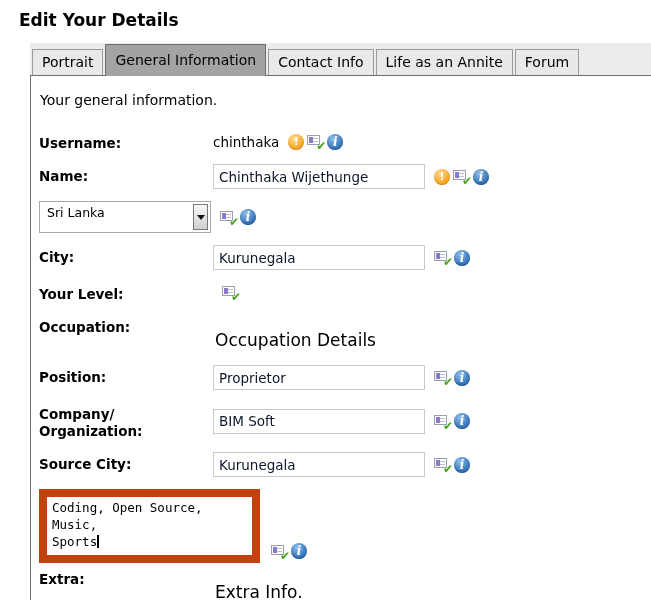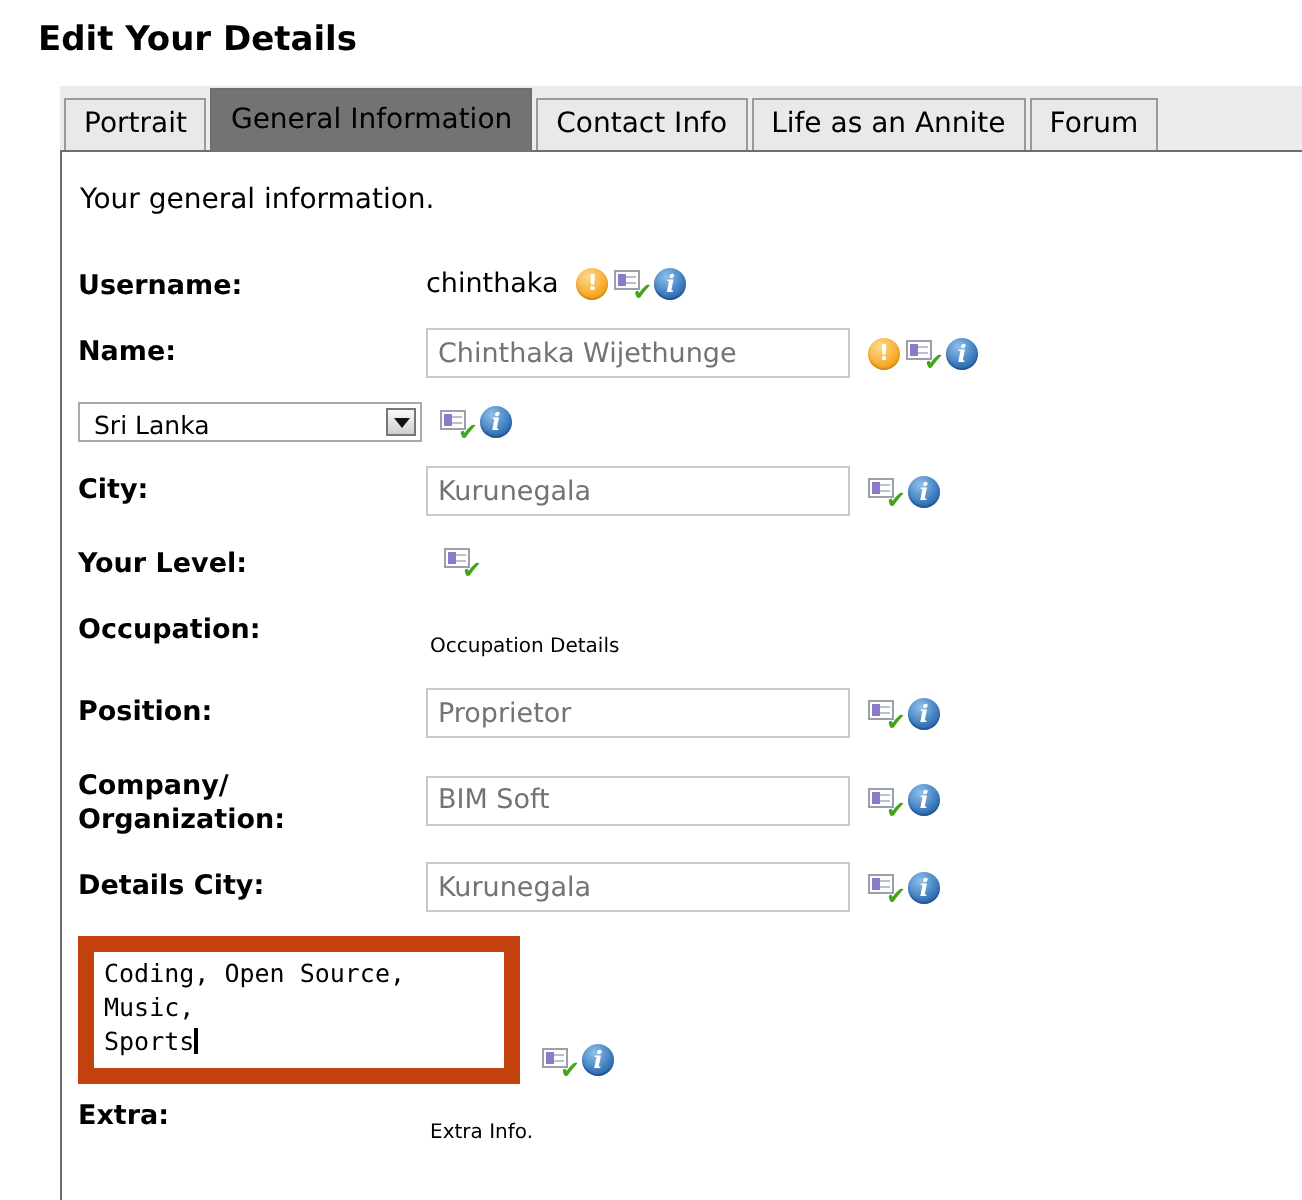--- a/index.html
+++ b/index.html
@@ -18,49 +18,49 @@
     display: flex; align-items: flex-end;
     position: relative; z-index: 2;
   }
   .tab {
     height: 26px; line-height: 24px; padding: 0 9px; margin-right: 2px;
     background: #e9e9e9; border: 1px solid #9a9a9a; border-bottom: none;
     font-size: 14px; white-space: nowrap; cursor: pointer;
   }
   .tab:first-child { margin-left: 2px; }
   .tab.active {
-    height: 32px; line-height: 30px; background: #737373;
+    height: 32px; line-height: 30px; background: #a3a3a3;
     border-color: #6e6e6e; margin-bottom: -1px; position: relative; z-index: 4;
   }
   
   .panel {
     margin-left: 30px; width: 680px; height: 585px;
     border: 1px solid #6e6e6e; background: #fff;
     position: relative; z-index: 1;
   }
   .panel-inner { padding: 6px 8px 0 8px; }
   .intro { font-size: 14px; margin: 10px 0 23px 1px; }
   
   .row { display: flex; margin-bottom: 12px; }
   .lbl {
     width: 174px; flex-shrink: 0; font-weight: bold; font-size: 13.5px;
     line-height: 17px; padding-top: 4px;
   }
   .ctl { display: flex; align-items: center; justify-content: flex-end; }
   .ctl.block { display: block; }
   .static-val { font-size: 13.5px; }
-  .sub-heading { font-size: 10px; padding-top: 15px; padding-left: 2px; }
+  .sub-heading { font-size: 17px; padding-top: 15px; padding-left: 2px; }
   .tin {
     width: 212px; height: 25px; border: 1px solid #c9c9c9; background: #fff;
     font-family: "DejaVu Sans", sans-serif; font-size: 13.5px;
-    padding: 2px 5px; color: #737373; outline: none;
+    padding: 2px 5px; color: #0f172a; outline: none;
   }
   
   .sel {
-    position: relative; height: 20px; background: #fff;
+    position: relative; height: 32px; background: #fff;
     border: 1px solid #a9a9a9; cursor: pointer;
   }
   .sel-text { font-size: 12.5px; line-height: 22px; padding-left: 7px; display: block; }
   .sel-btn {
     position: absolute; top: 2px; right: 2px; bottom: 2px; width: 15px;
     background: linear-gradient(#f9f9f9, #cfcfcf);
     border: 1px solid #777; display: flex; align-items: center; justify-content: center;
   }
   .sel-arrow {
     width: 0; height: 0; border-left: 4px solid transparent;
@@ -270,21 +270,21 @@
               <span class="check">✔</span>
             </span>
           <span class="ic ic-info">
               <span class="glyph">i</span>
             </span>
         </span>
       </div>
     </div>
 
     <div class="row">
-      <div class="lbl">Details City:</div>
+      <div class="lbl">Source City:</div>
       <div class="ctl">
         <input class="tin" type="text" value="Kurunegala" style="">
         <span class="icons">
           <span class="ic ic-card">
               <span class="card-base">
                 <span class="card-photo"></span>
                 <span class="card-line1"></span>
                 <span class="card-line2"></span>
               </span>
               <span class="check">✔</span>

